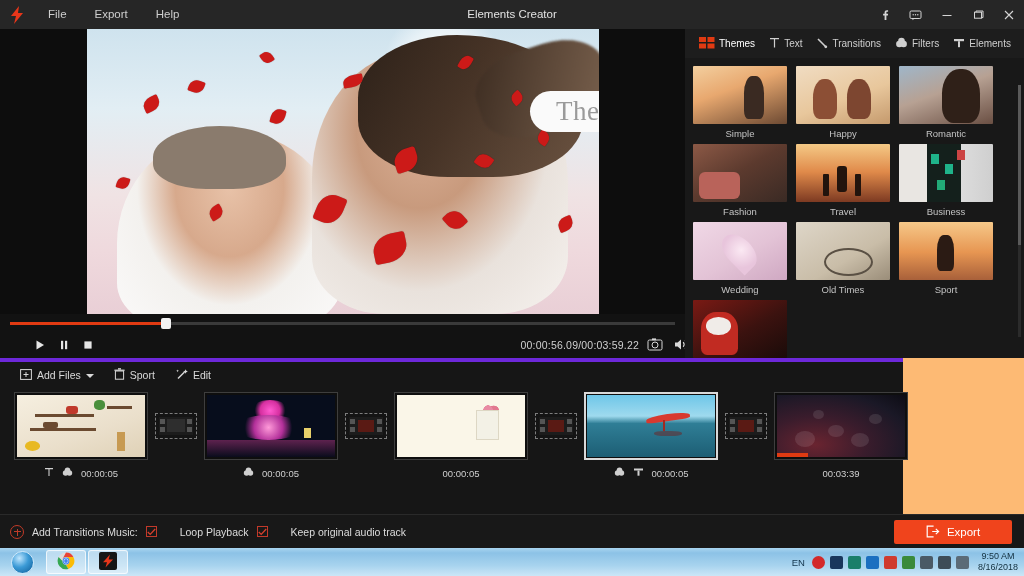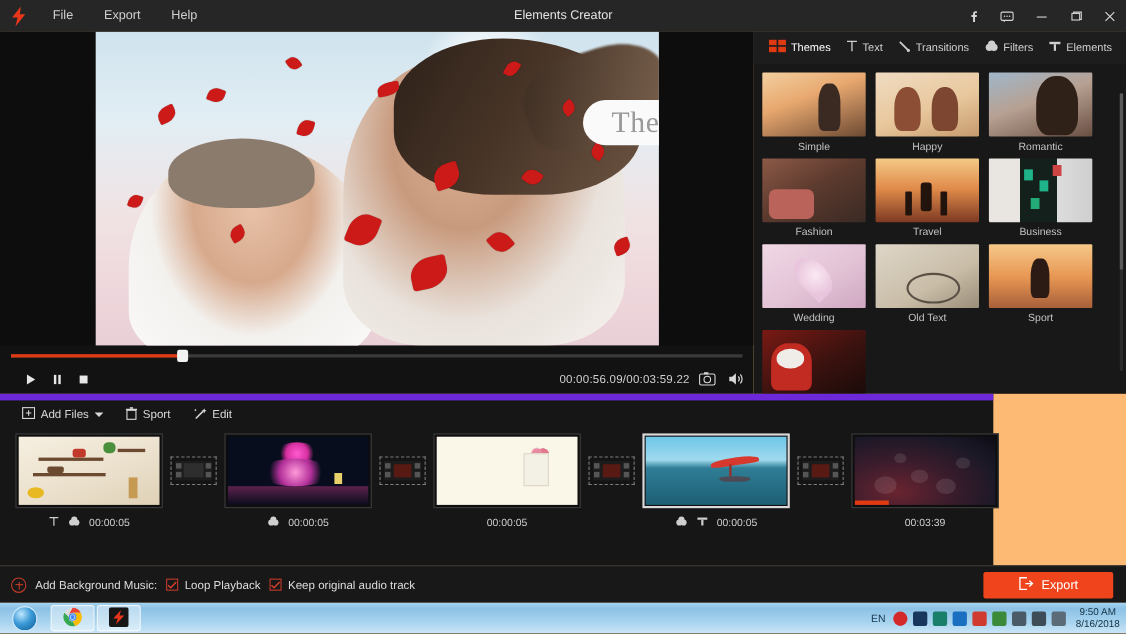--- a/index.html
+++ b/index.html
@@ -40,21 +40,21 @@
                 text-shadow: -1.6px -1.6px 0 #fff, 1.6px -1.6px 0 #fff, -1.6px 1.6px 0 #fff, 1.6px 1.6px 0 #fff,
                               0 -2px 0 #fff, 0 2px 0 #fff, -2px 0 0 #fff, 2px 0 0 #fff; }
   .themes-pill{ position:absolute; right:-72px; top:62px; padding:5px 26px; background:#fafafa; border-radius:26px;
                 font-family:"Liberation Serif", serif; font-size:27px; color:#9a9a9a; letter-spacing:.5px; z-index:5; }
 
   
   .prog-wrap{ position:absolute; left:0; top:285px; width:685px; height:18px; display:flex; align-items:center; padding:0 10px; }
   .prog-track{ position:relative; width:100%; height:3px; background:#3a3a3a; }
   .prog-fill{ position:absolute; left:0; top:0; height:3px; width:23.5%; background:#e03a12; }
   .prog-knob{ position:absolute; left:23.5%; top:-4px; width:10px; height:11px; margin-left:-5px; background:#f2f2f2; border-radius:2px; }
-  .transport{ position:absolute; left:4px; top:303px; width:685px; height:26px; display:flex; align-items:center; padding:0 12px; }
+  .transport{ position:absolute; left:16px; top:303px; width:685px; height:26px; display:flex; align-items:center; padding:0 12px; }
   .tbtn{ width:24px; height:24px; display:flex; align-items:center; justify-content:center; color:#e6e6e6; }
   .time-label{ position:absolute; right:62px; top:0; line-height:26px; font-size:10.5px; color:#d0d0d0; letter-spacing:.2px; }
   .snap-icon{ position:absolute; right:38px; top:5px; }
   .vol-icon{ position:absolute; right:12px; top:5px; }
 
   
   .right{ position:absolute; left:685px; top:29px; width:339px; height:329px; background:#181818; }
   .tabs{ height:29px; display:flex; align-items:center; padding-left:8px; gap:2px; background:#1d1d1d; }
   .tab{ display:flex; align-items:center; gap:4px; padding:4px 6px; font-size:10px; color:#cfcfcf; position:relative; }
   .tab .tlabel{ white-space:nowrap; }
@@ -90,21 +90,21 @@
   .t-oldtimes{ background:linear-gradient(150deg,#ded6c8 0%, #c9bda8 60%, #9a8d79 100%); }
   .t-oldtimes:after{ content:""; position:absolute; left:30%; top:44%; width:48%; height:42%;
                      border:2px solid #5a5044; border-radius:50%; background:transparent; }
   .t-sport{ background:linear-gradient(180deg,#f6c889 0%, #e79652 52%, #a8603a 100%); }
   .t-sport:after{ content:""; position:absolute; left:40%; top:22%; width:18%; height:62%; background:#2b1b14; border-radius:40% 40% 20% 20%; }
   .t-xmas{ background:linear-gradient(150deg,#7a1a14 0%, #3b120f 55%, #1a0b09 100%); }
   .t-xmas:after{ content:""; position:absolute; left:8%; top:20%; width:40%; height:74%; background:#c12b22; border-radius:40% 40% 16% 16%; }
   .t-xmas:before{ content:""; position:absolute; left:14%; top:30%; width:26%; height:30%; background:#f0ece8; border-radius:50%; z-index:2; }
 
   
-  .timeline{ position:absolute; left:0; top:358px; width:903px; height:156px; background:#161616; border-top:6px solid #6d28d9; }
+  .timeline{ position:absolute; left:0; top:358px; width:903px; height:156px; background:#161616; border-top:4px solid #6d28d9; }
   .ttoolbar{ height:26px; display:flex; align-items:center; padding-left:12px; gap:4px; }
   .tool{ display:flex; align-items:center; gap:5px; padding:3px 8px; font-size:10.5px; color:#d9d9d9; }
   .clips{ position:absolute; left:0; top:30px; width:1024px; height:124px; display:flex; align-items:flex-start; padding-left:14px; }
   .clip{ width:134px;text-align:right; }
   .clip-frame{ width:134px; height:68px; border:1px solid #3e3e3e; padding:2px; background:#0e0e0e; display:flex; align-items:center; justify-content:center; }
   .clip.sel .clip-frame{ border:2px solid #d9d9d9; padding:1px; }
   .clip-img{ width:100%; height:100%; position:relative; overflow:hidden; }
   .clip-meta{ display:flex; align-items:center; justify-content:center; gap:8px; height:22px; padding-top:4px; font-size:9.5px; color:#cfcfcf; }
   .trans{ width:56px; height:68px; display:flex; align-items:center; justify-content:center; }
   .trans-box{ width:42px; height:26px; border:1px dashed #7d7d7d; display:flex; align-items:center; justify-content:center; background:#141414; }
@@ -129,21 +129,21 @@
   .bottom{ position:absolute; left:0; top:514px; width:1024px; height:34px; background:#181818; border-top:1px solid #2a2a2a;
            display:flex; align-items:center; padding:0 10px; gap:8px; }
   .plus-ico{ width:14px; height:14px; border:1.4px solid #c23b28; border-radius:50%; position:relative; flex:none; }
   .plus-ico:before,.plus-ico:after{ content:""; position:absolute; background:#c23b28; }
   .plus-ico:before{ left:3px; top:5.6px; width:7px; height:1.4px; }
   .plus-ico:after{ left:5.8px; top:3px; width:1.4px; height:7px; }
   .bgm-label{ font-size:10.5px; color:#dcdcdc; }
   .select{ width:310px; height:19px; background:#202020; border:1px solid #3a3a3a; display:flex; align-items:center;
            padding:0 6px; font-size:10.5px; color:#d6d6d6; position:relative; }
   .select .arw{ position:absolute; right:6px; top:6px; }
-  .chk{ display:flex; align-items:center; gap:6px; font-size:10.5px; color:#dcdcdc; }
+  .chk{ display:flex; align-items:center; gap:23px; font-size:10.5px; color:#dcdcdc; }
   .box{ width:11px; height:11px; border:1px solid #c2392a; display:flex; align-items:center; justify-content:center; }
   .box svg{ display:block; }
   .export-btn{ position:absolute; right:12px; top:5px; width:118px; height:24px; background:#f0441c; border-radius:2px;
                display:flex; align-items:center; justify-content:center; gap:7px; color:#fff; font-size:11.5px; }
 
   
   .taskbar{ position:absolute; left:0; top:548px; width:1024px; height:28px;
             background:linear-gradient(180deg,#a8d4ef 0%, #8cc2e6 18%, #a7d3ee 62%, #cbe6f7 100%); display:flex; align-items:center; }
   .start{ width:44px; height:28px; display:flex; align-items:center; justify-content:center; }
   .start-orb{ width:23px; height:23px; border-radius:50%;
@@ -365,21 +365,21 @@
           <div class="cap">Business</div>
         </div>
       </div>
       <div class="row">
         <div class="cell">
           <div class="thumb t-wedding"></div>
           <div class="cap">Wedding</div>
         </div>
         <div class="cell">
           <div class="thumb t-oldtimes"></div>
-          <div class="cap">Old Text</div>
+          <div class="cap">Old Times</div>
         </div>
         <div class="cell">
           <div class="thumb t-sport"></div>
           <div class="cap">Sport</div>
         </div>
       </div>
       <div class="row">
         <div class="cell">
           <div class="thumb t-xmas"></div>
 
@@ -583,21 +583,21 @@
         <div class="clip-meta">
           <span>00:03:39</span>
         </div>
       </div>
 
     </div>
   </div>
 
   <div class="bottom">
     <div class="plus-ico"></div>
-    <div class="bgm-label">Add Background Music:</div>
+    <div class="bgm-label">Add Transitions Music:</div>
     <div class="chk">
       <span class="box">
         <svg width="9" height="8" viewBox="0 0 9 8">
             <path d="M.8 4 L3.2 6.4 L8.2 1" stroke="#d9402c" stroke-width="1.3" fill="none"></path>
           </svg>
       </span>
       <span>Loop Playback</span>
     </div>
     <div class="chk">
       <span class="box">

